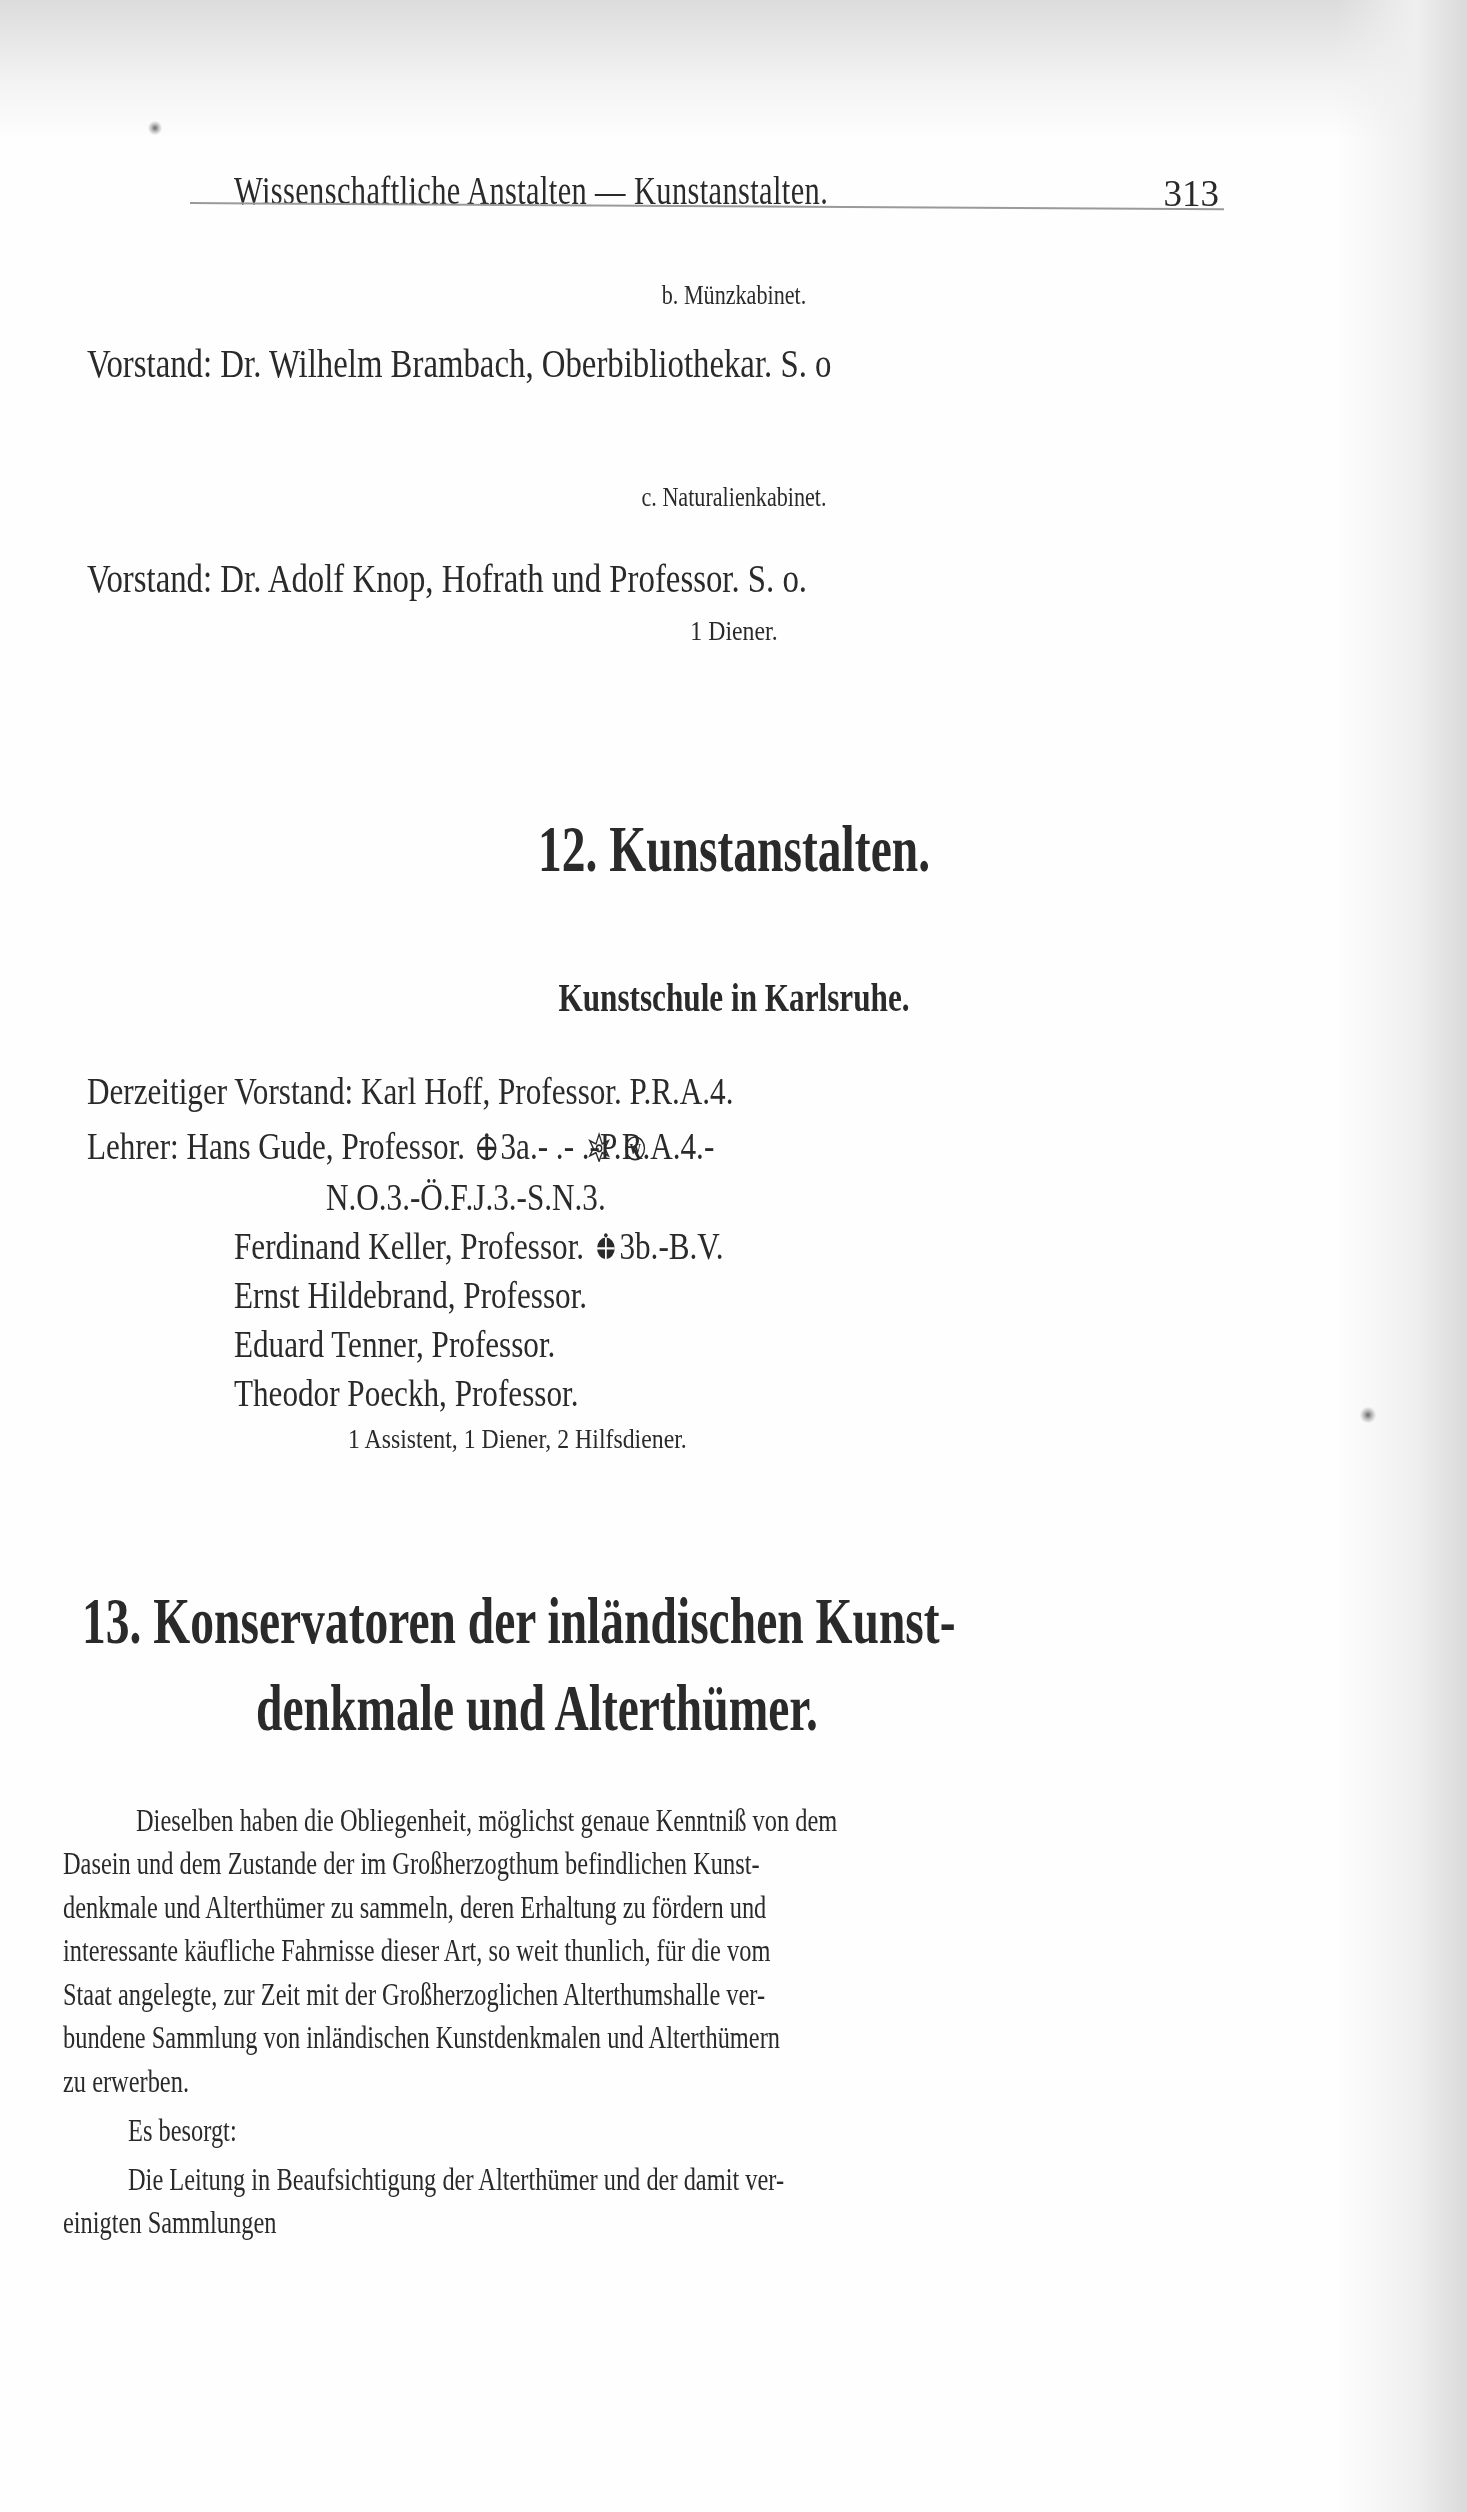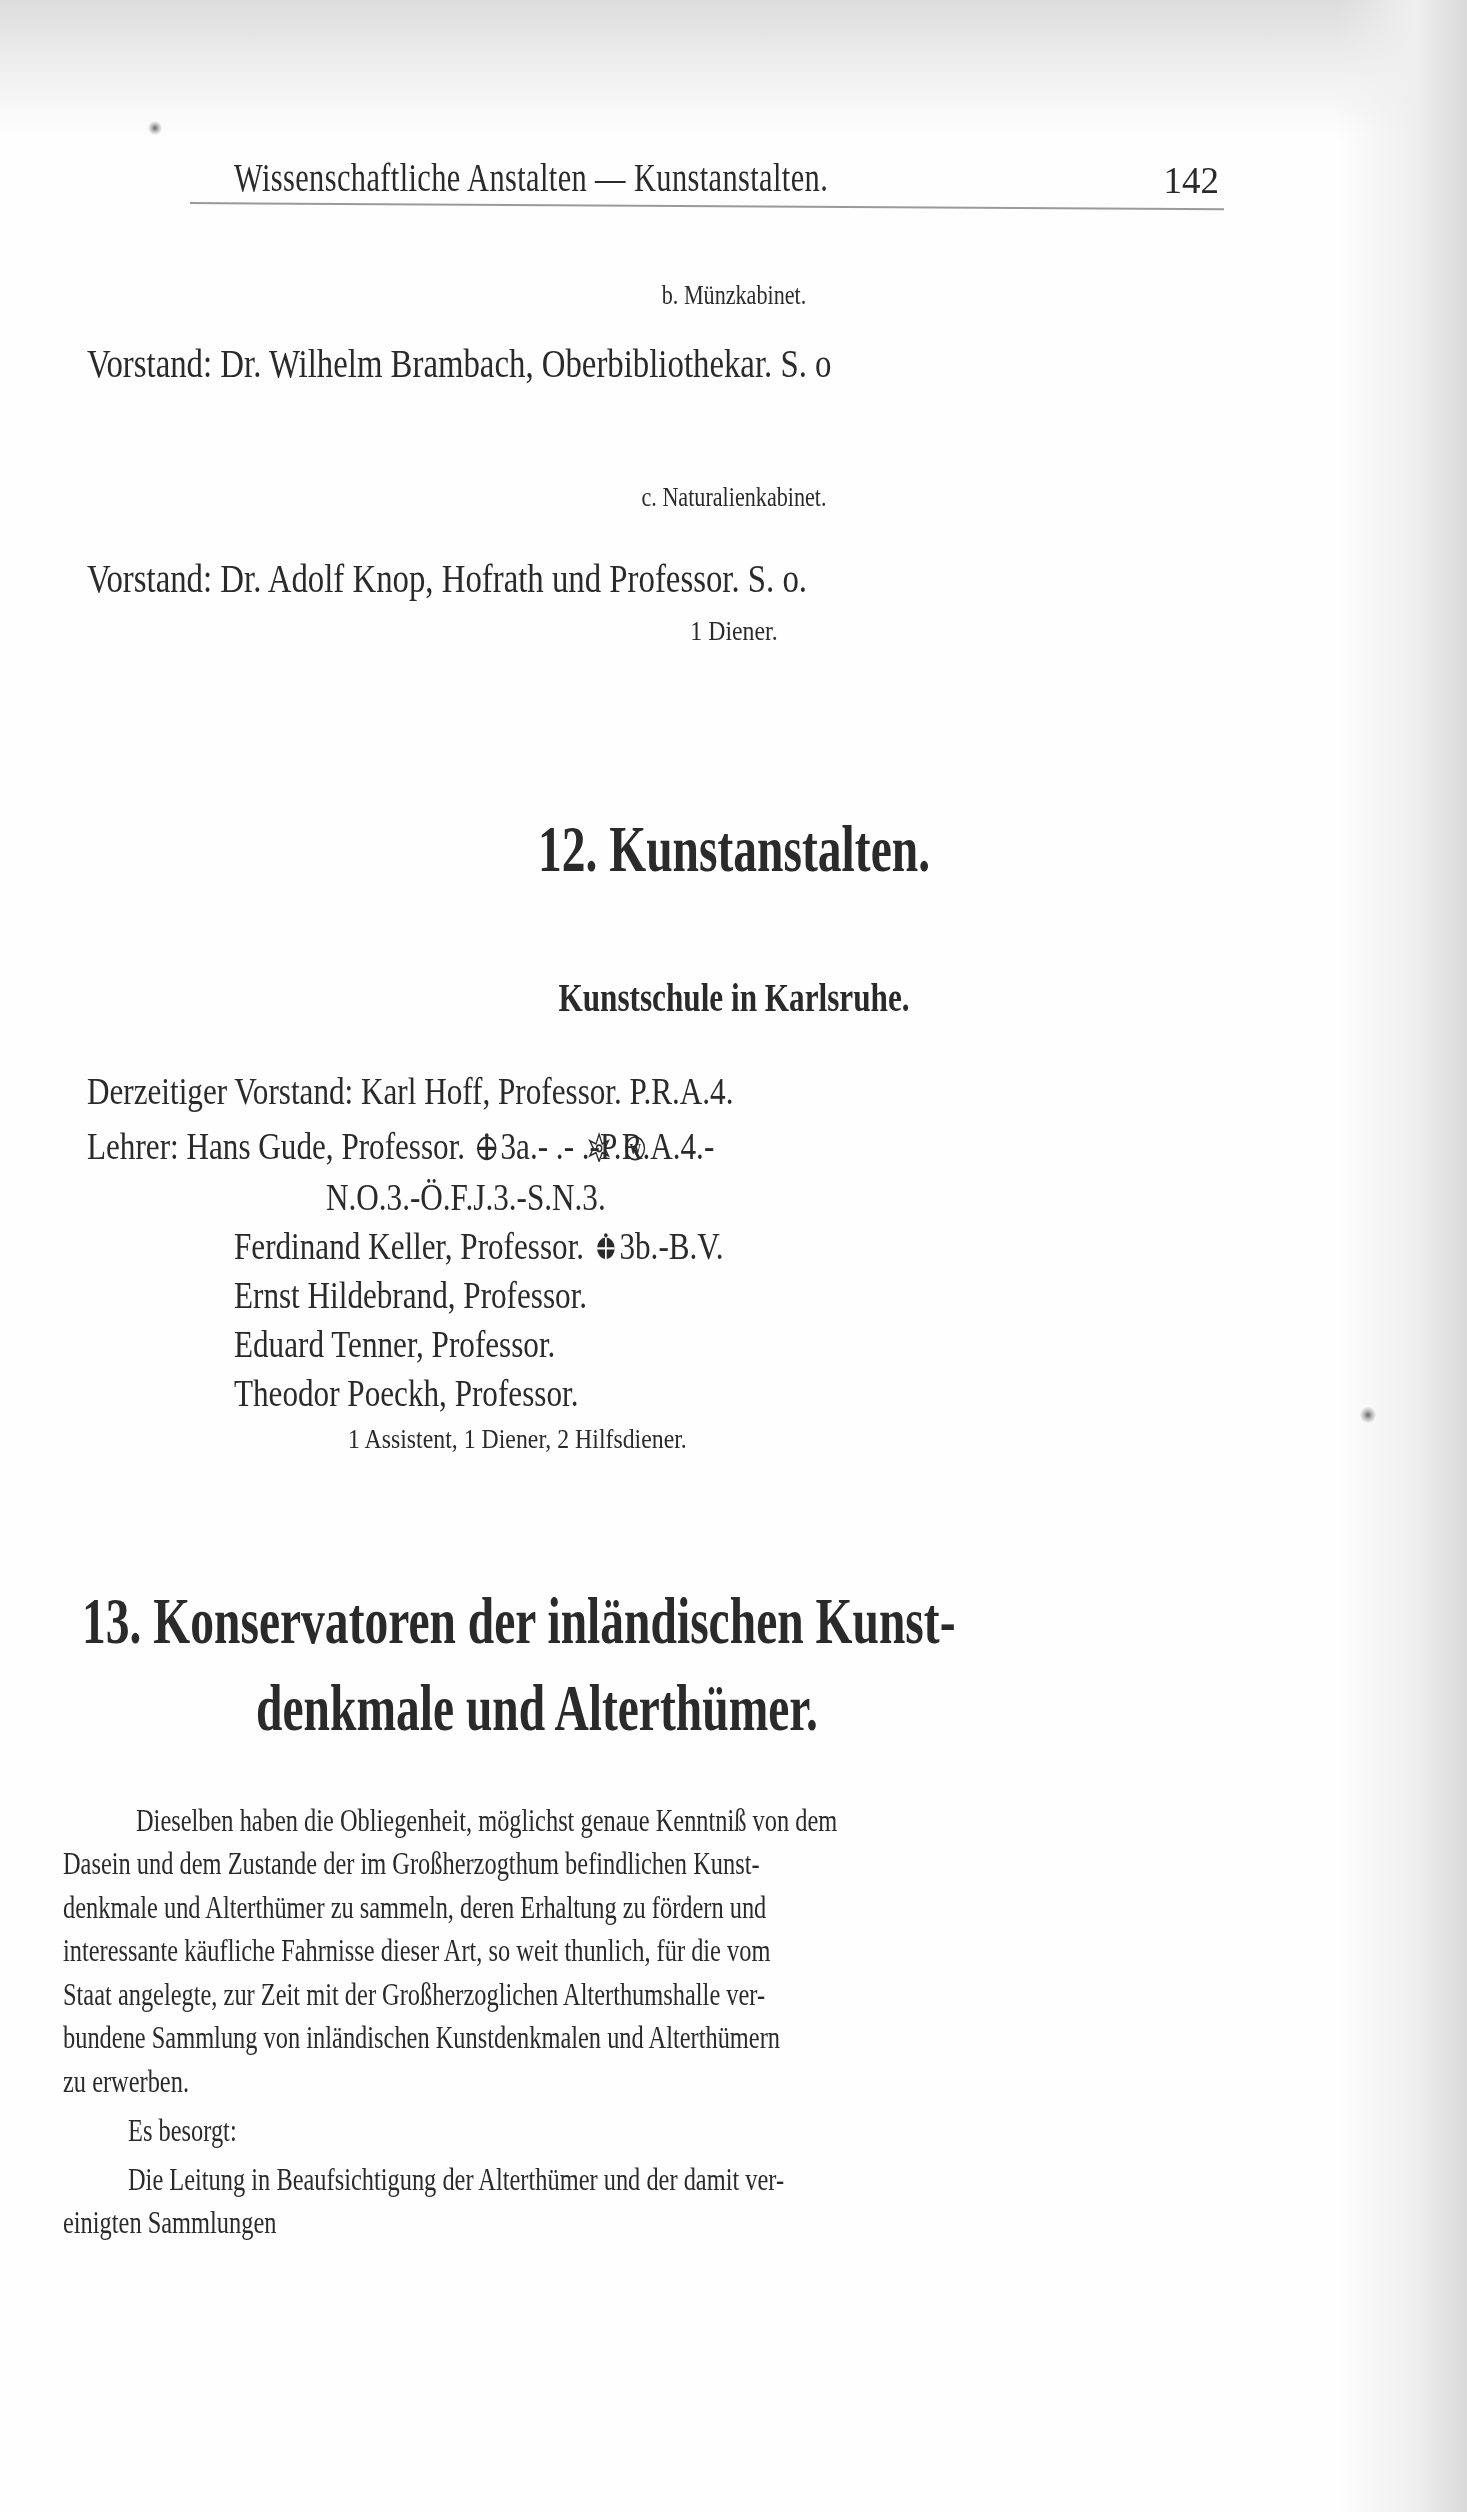--- a/index.html
+++ b/index.html
@@ -16,21 +16,21 @@
       position: absolute; left: 0; top: 0; width: 1468px; height: 141px;
       background: linear-gradient(to bottom, #dcdcdc 0%, #f2f2f2 55%, rgba(254,254,254,0) 100%);
     }
     .page-shade-right {
       position: absolute; right: 0; top: 0; width: 131px; height: 2512px;
       background: linear-gradient(to left, #d9d9d9 0%, #efefef 40%, rgba(254,254,254,0) 100%);
     }
     .speck { position: absolute; border-radius: 50%; background: radial-gradient(circle, #6a6a6a 0%, rgba(120,120,120,0.35) 45%, rgba(255,255,255,0) 75%); }
 
     .running-head {
-      position: absolute; left: 185px; top: 155px; width: 1034px; height: 65px;
+      position: absolute; left: 185px; top: 168px; width: 1034px; height: 65px;
     }
     .running-title {
       position: absolute; left: 49px; top: 0; font-size: 39px; letter-spacing: 0.5px;
       transform: scaleX(0.78); transform-origin: left top; white-space: nowrap;
       font-family: "Liberation Serif", serif;
     }
     .page-number {
       position: absolute; right: 0; top: 4.4px; font-size: 37px;
       font-family: "Liberation Serif", serif;
     }
@@ -56,21 +56,21 @@
 </head>
 <body>
 
 <div class="page-shade-top"></div>
 <div class="page-shade-right"></div>
 <div class="speck" style="left:148px; top:121px; width:14px; height:14px;"></div>
 <div class="speck" style="left:1360px; top:1407px; width:16.3px; height:16.3px;"></div>
 
 <div class="running-head">
   <span class="running-title">Wissenschaftliche Anstalten — Kunstanstalten.</span>
-  <span class="page-number">142</span>
+  <span class="page-number">313</span>
 </div>
 <div class="head-rule"></div>
 
 <div class="line center sub-caption" style="top:280px;">b. Münzkabinet.</div>
 <div class="line vorstand" style="left:87px; top:340px;">Vorstand: Dr. Wilhelm Brambach, Oberbibliothekar. S. o</div>
 
 <div class="line center sub-caption" style="top:482px;">c. Naturalienkabinet.</div>
 <div class="line vorstand" style="left:87px; top:555px;">Vorstand: Dr. Adolf Knop, Hofrath und Professor.   S. o.</div>
 <div class="line center diener" style="top:615px;">1 Diener.</div>
 

